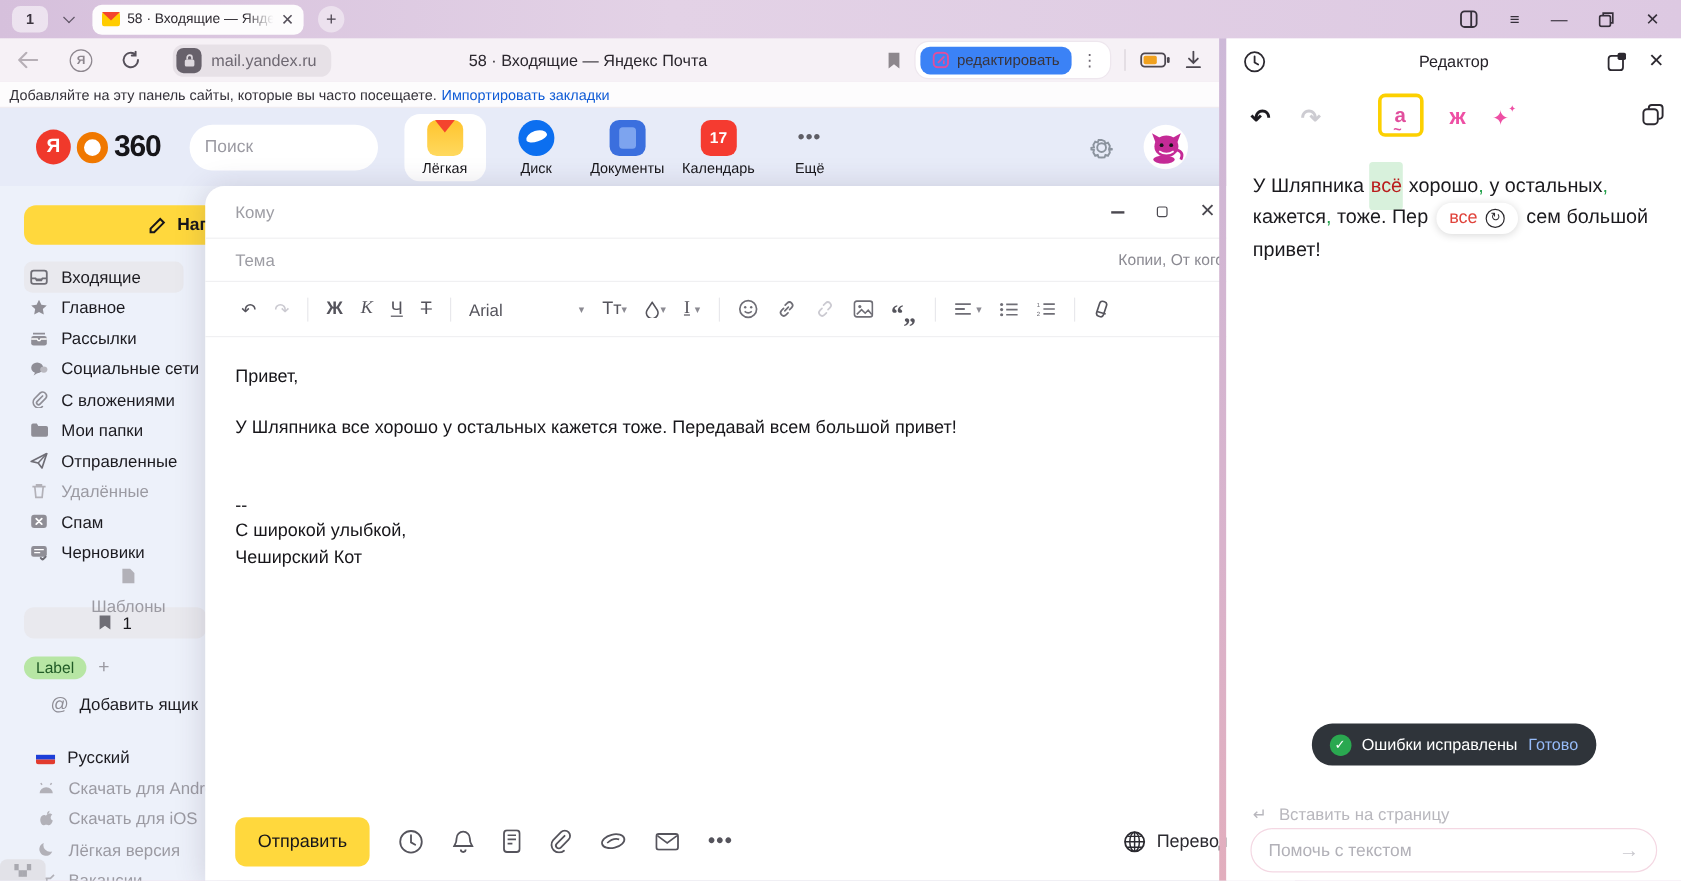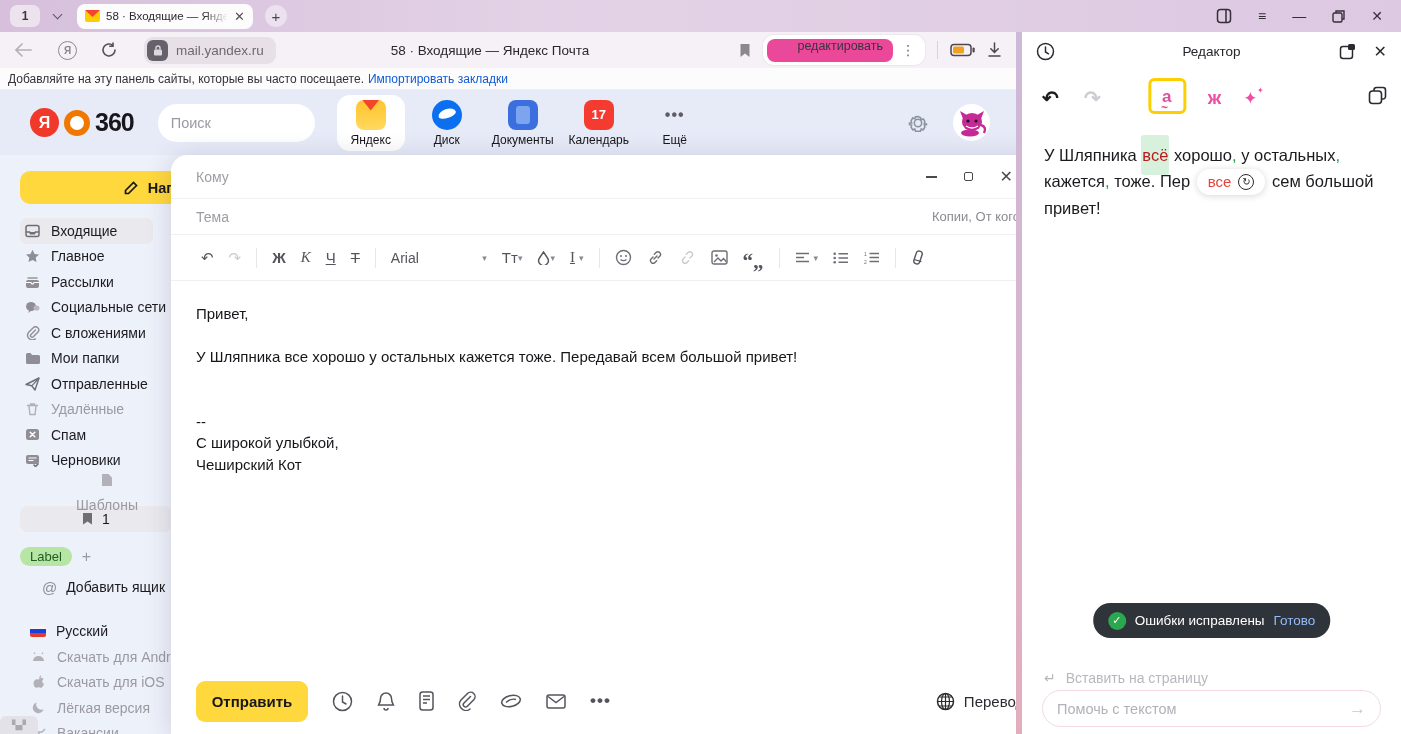--- a/index.html
+++ b/index.html
@@ -35,21 +35,21 @@
     display:flex; align-items:center; justify-content:center; font-size:10px; color:#8d868e; font-weight:bold; }
   .url-pill { margin-left:26px; height:27px; background:#e7e1e7; border-radius:9px; display:flex;
     align-items:center; padding:0 12px 0 3px; gap:8px; }
   .lock-chip { width:21px; height:21px; background:#67616b; border-radius:6px; display:flex;
     align-items:center; justify-content:center; }
   .url-text { font-size:13.5px; color:#6e6872; }
   .page-title { position:absolute; left:330px; width:320px; text-align:center; font-size:13.5px; color:#2b272e; }
   .addr-right { margin-left:auto; display:flex; align-items:center; padding-right:14px; gap:12px; }
   .edit-wrap { background:#fff; border-radius:11px; height:30px; display:flex; align-items:center;
     padding:0 6px 0 4px; gap:4px; box-shadow:0 0 0 1px #eee7ee; }
-  .edit-pill { background:#ec4899; border-radius:8px; height:23px; display:flex; align-items:flex-start;
+  .edit-pill { background:#3b82f6; border-radius:8px; height:23px; display:flex; align-items:center;
     gap:6px; padding:0 10px; }
   .edit-pill span.txt { font-size:12.5px; color:#39343c; }
   .dots-v { font-size:14px; color:#6e6872; letter-spacing:0; padding:0 4px; }
   .vdiv { width:1px; height:18px; background:#d8d1d8; }
 
   
   #gradstrip { position:absolute; left:1016px; top:32px; width:6px; height:702px;
     background:linear-gradient(180deg,#cdb9d8 0%,#d9b3cc 60%,#e2aebd 100%); }
   #panel { position:absolute; left:1022px; top:32px; width:379px; height:702px; background:#fff; }
   .panel-header { position:relative; height:38px; display:flex; align-items:center; }
@@ -184,21 +184,21 @@
   .t-sep { width:1px; height:20px; background:#e8e8ec; }
   .t-bold { font-weight:bold; } .t-italic { font-style:italic; font-family:"Liberation Serif",serif; }
   .t-under { text-decoration:underline; } .t-strike { text-decoration:line-through; }
   .t-font { width:96px; display:flex; justify-content:space-between; align-items:center; font-size:14px; color:#55545c; }
   .caret { font-size:9px; color:#8b8a92; }
   .c-body { padding:22px 25px; font-size:15px; line-height:21.5px; color:#17161a; }
   .c-body div { min-height:21.5px; }
   .c-footer { position:absolute; left:0; right:0; bottom:0; height:66px; display:flex; align-items:center;
     padding:0 32px 0 25px; gap:24px; }
   .send-btn { width:112px; height:41px; background:#ffd83d; border-radius:9px; font-size:15px;
-    font-weight:bold; color:#17161a; display:flex; align-items:center; justify-content:center; flex:none; }
+    font-weight:normal; color:#17161a; display:flex; align-items:center; justify-content:center; flex:none; }
   .f-ic { color:#55545c; display:flex; }
   .translator { margin-left:auto; display:flex; align-items:center; gap:9px; font-size:15px; color:#2b2a30; }
 </style>
 </head>
 <body>
 
 <div id="tabbar">
   <div class="tab-counter">1</div>
   <div class="chev tab-chevron"></div>
   <div class="tab">
@@ -284,21 +284,21 @@
   <div class="search">
     <input placeholder="Поиск" style="">
     <svg width="17" height="17" viewBox="0 0 17 17">
         <circle cx="7" cy="7" r="5.3" fill="none" stroke="#8f8e96" stroke-width="1.7"></circle>
         <path d="M11 11l4.5 4.5" stroke="#8f8e96" stroke-width="1.7" stroke-linecap="round"></path>
       </svg>
   </div>
   <div class="services">
     <div class="svc active">
       <div class="svc-ic ic-mail"></div>
-      <div class="svc-label">Яндекс</div>
+      <div class="svc-label">Лёгкая</div>
     </div>
     <div class="svc">
       <div class="svc-ic ic-disk"></div>
       <div class="svc-label">Диск</div>
     </div>
     <div class="svc">
       <div class="svc-ic ic-docs"></div>
       <div class="svc-label">Документы</div>
     </div>
     <div class="svc">

